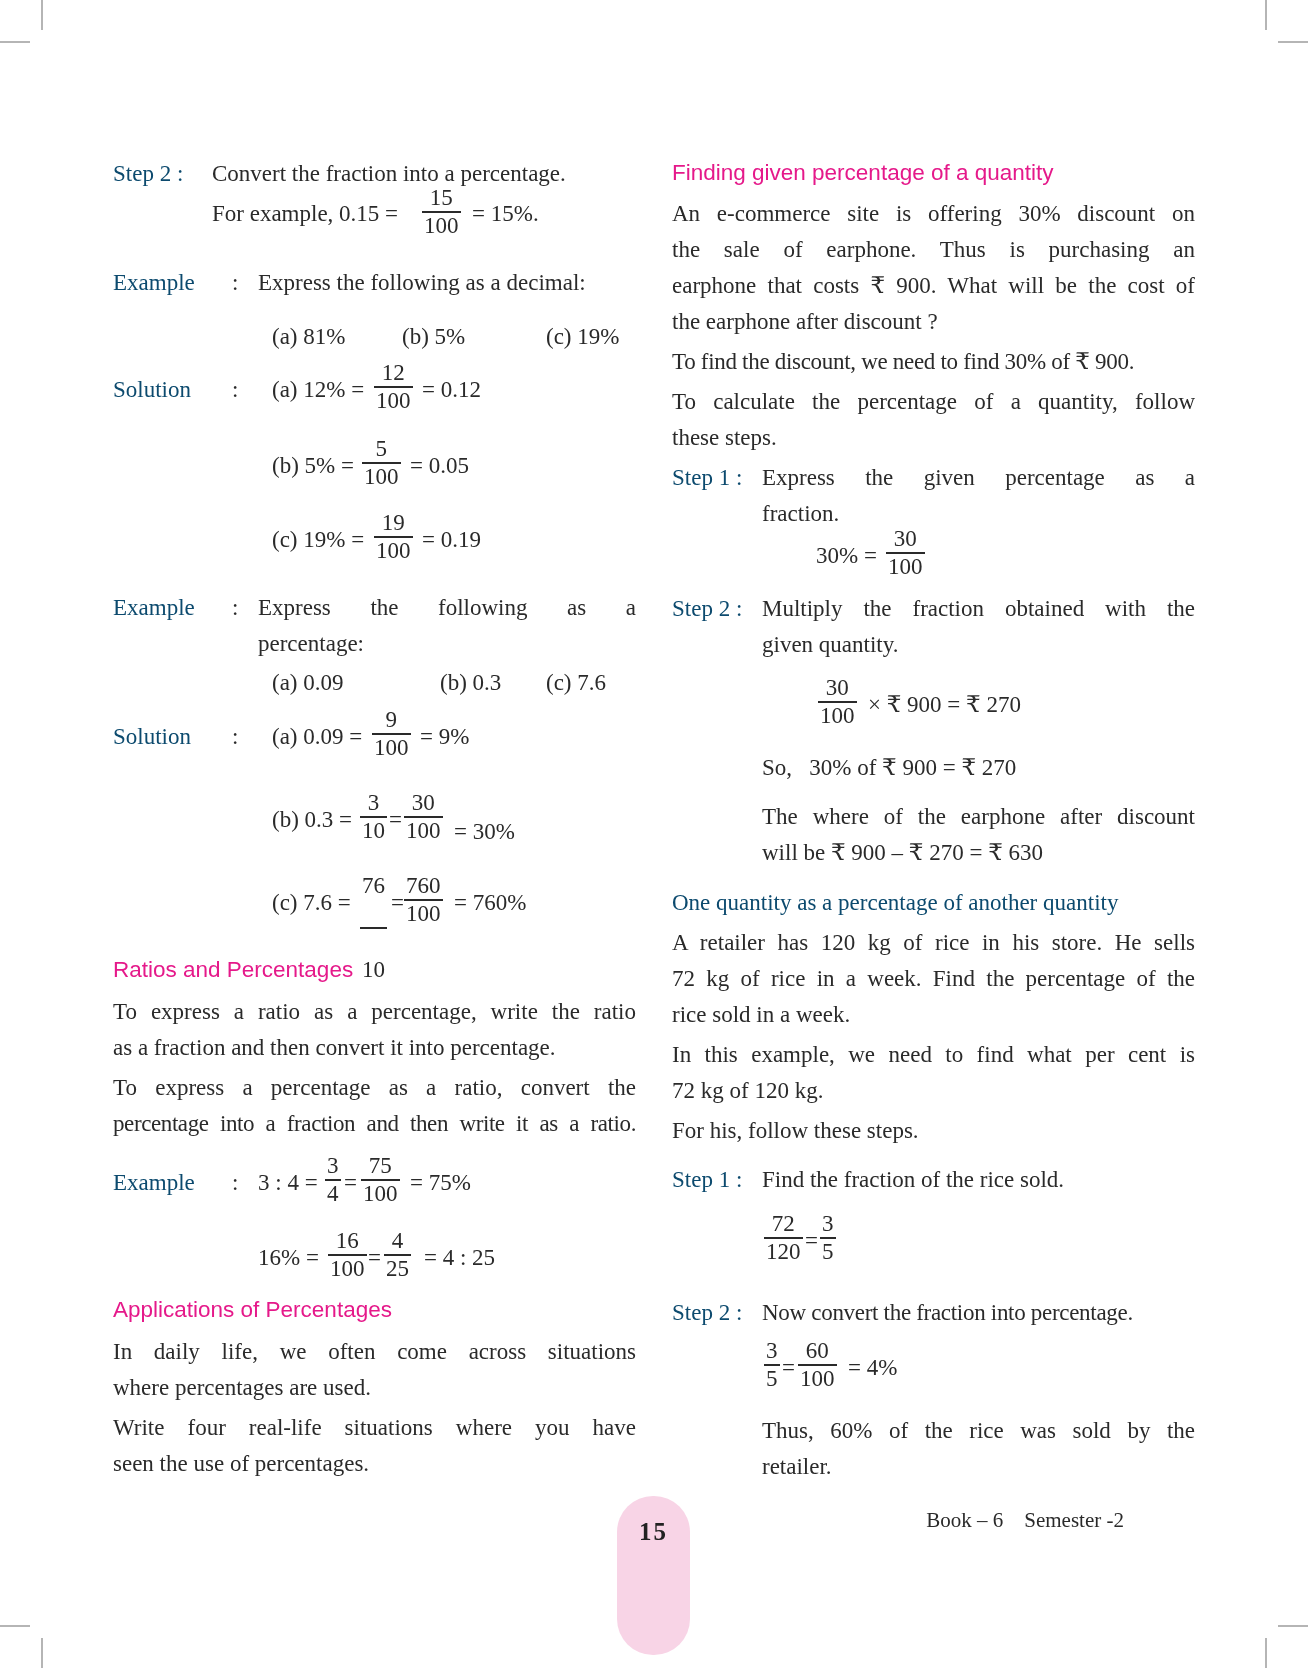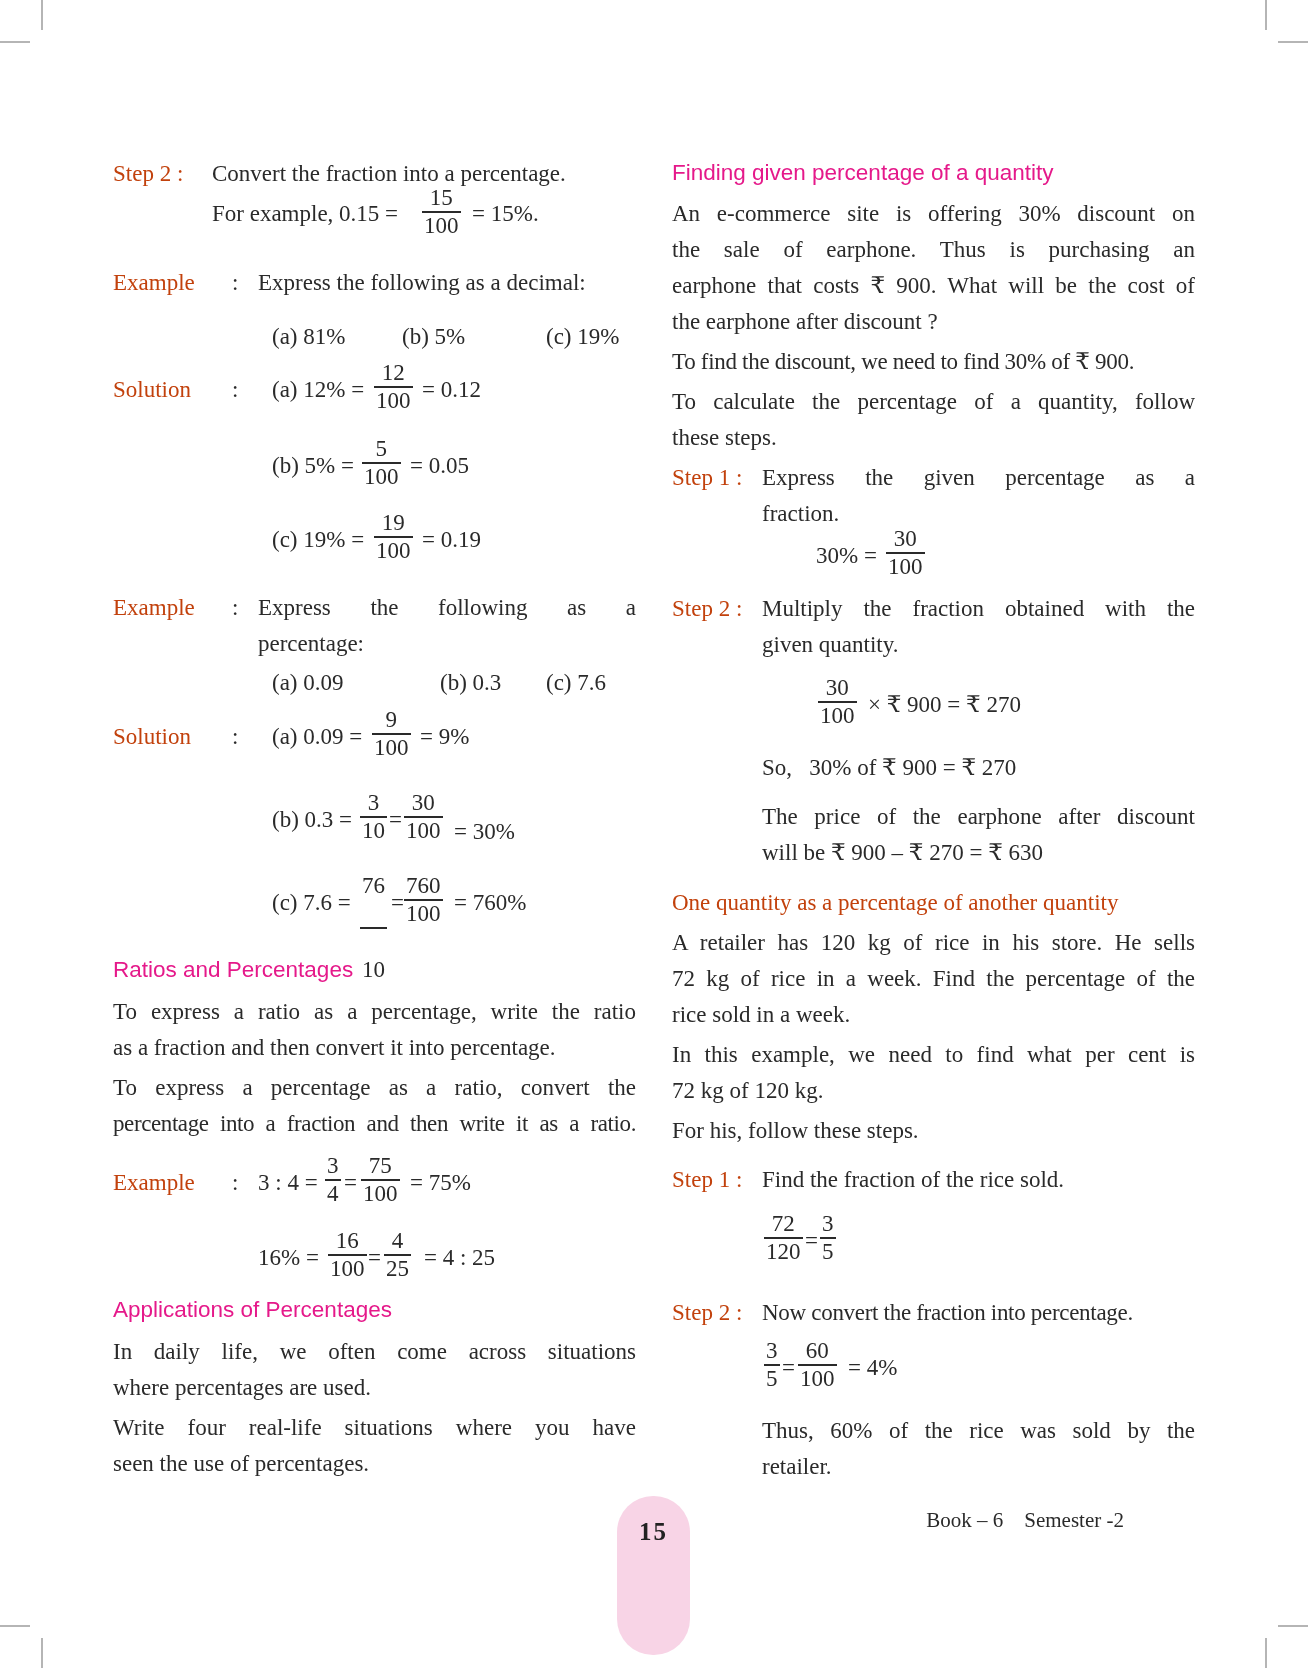--- a/index.html
+++ b/index.html
@@ -1,20 +1,20 @@
 <!DOCTYPE html>
 <html><head>
 <meta charset="utf-8">
 <style>
   html, body { margin: 0; padding: 0; background: #ffffff; }
   body { width: 1308px; height: 1668px; position: relative; overflow: hidden;
          font-family: "DejaVu Serif", "Liberation Serif", serif; color: #2a2a2a; }
   .crop { position: absolute; background: #b5b5b5; }
   .txt { position: absolute; font-family: "Liberation Serif", "DejaVu Serif", serif; font-size: 23px; line-height: 36px; color: #2a2a2a; white-space: nowrap; }
-  .pink { color: #c2410c; }
+  .pink { color: #0c4a6e; }
   .head-sans { position: absolute; font-family: "Liberation Sans", "DejaVu Sans", sans-serif; font-size: 22.5px; color: #e5198a; white-space: nowrap; }
   .just { white-space: normal; text-align: justify; text-align-last: justify; }
   .frac { position: absolute; display: inline-flex; flex-direction: column; align-items: center; font-family: "Liberation Serif", serif; font-size: 23px; line-height: 26px; color: #2a2a2a; }
   .frac .num { padding: 0 2px; }
   .frac .bar { height: 1.5px; background: #2a2a2a; align-self: stretch; }
   .frac .den { padding: 0 2px; }
   .pill { position: absolute; left: 617px; top: 1496px; width: 73px; height: 159px; border-radius: 36px; background: #f8d4e6; }
   .pagenum { position: absolute; left: 617px; top: 1518px; width: 73px; text-align: center; font-family: "Liberation Serif", serif; font-weight: bold; font-size: 25px; color: #222; letter-spacing: 2px; }
   .footer { position: absolute; top: 1508px; right: 184px; font-family: "Liberation Serif", serif; font-size: 21px; color: #2a2a2a; white-space: pre; }
 </style>
@@ -189,21 +189,21 @@
   <div class="txt just" style="left:762px;top:591px;width:433px;">Multiply the fraction obtained with the</div>
   <div class="txt" style="left:762px;top:627px;">given quantity.</div>
   <div class="frac" style="left:818px;top:675px;">
     <span class="num">30</span>
     <span class="bar"></span>
     <span class="den">100</span>
   </div>
   <div class="txt" style="left:868px;top:687px;">× ₹ 900 = ₹ 270</div>
 
   <div class="txt" style="left:762px;top:750px;white-space:pre;">So,   30% of ₹ 900 = ₹ 270</div>
-  <div class="txt just" style="left:762px;top:799px;width:433px;">The price of the earphone after discount</div>
+  <div class="txt just" style="left:762px;top:799px;width:433px;">The where of the earphone after discount</div>
   <div class="txt" style="left:762px;top:835px;">will be ₹ 900 – ₹ 270 = ₹ 630</div>
 
   <div class="txt pink" style="left:672px;top:885px;">One quantity as a percentage of another quantity</div>
   <div class="txt just" style="left:672px;top:925px;width:523px;">A retailer has 120 kg of rice in his store. He sells</div>
   <div class="txt just" style="left:672px;top:961px;width:523px;">72 kg of rice in a week. Find the percentage of the</div>
   <div class="txt" style="left:672px;top:997px;">rice sold in a week.</div>
   <div class="txt just" style="left:672px;top:1037px;width:523px;">In this example, we need to find what per cent is</div>
   <div class="txt" style="left:672px;top:1073px;">72 kg of 120 kg.</div>
   <div class="txt" style="left:672px;top:1113px;">For his, follow these steps.</div>
 

